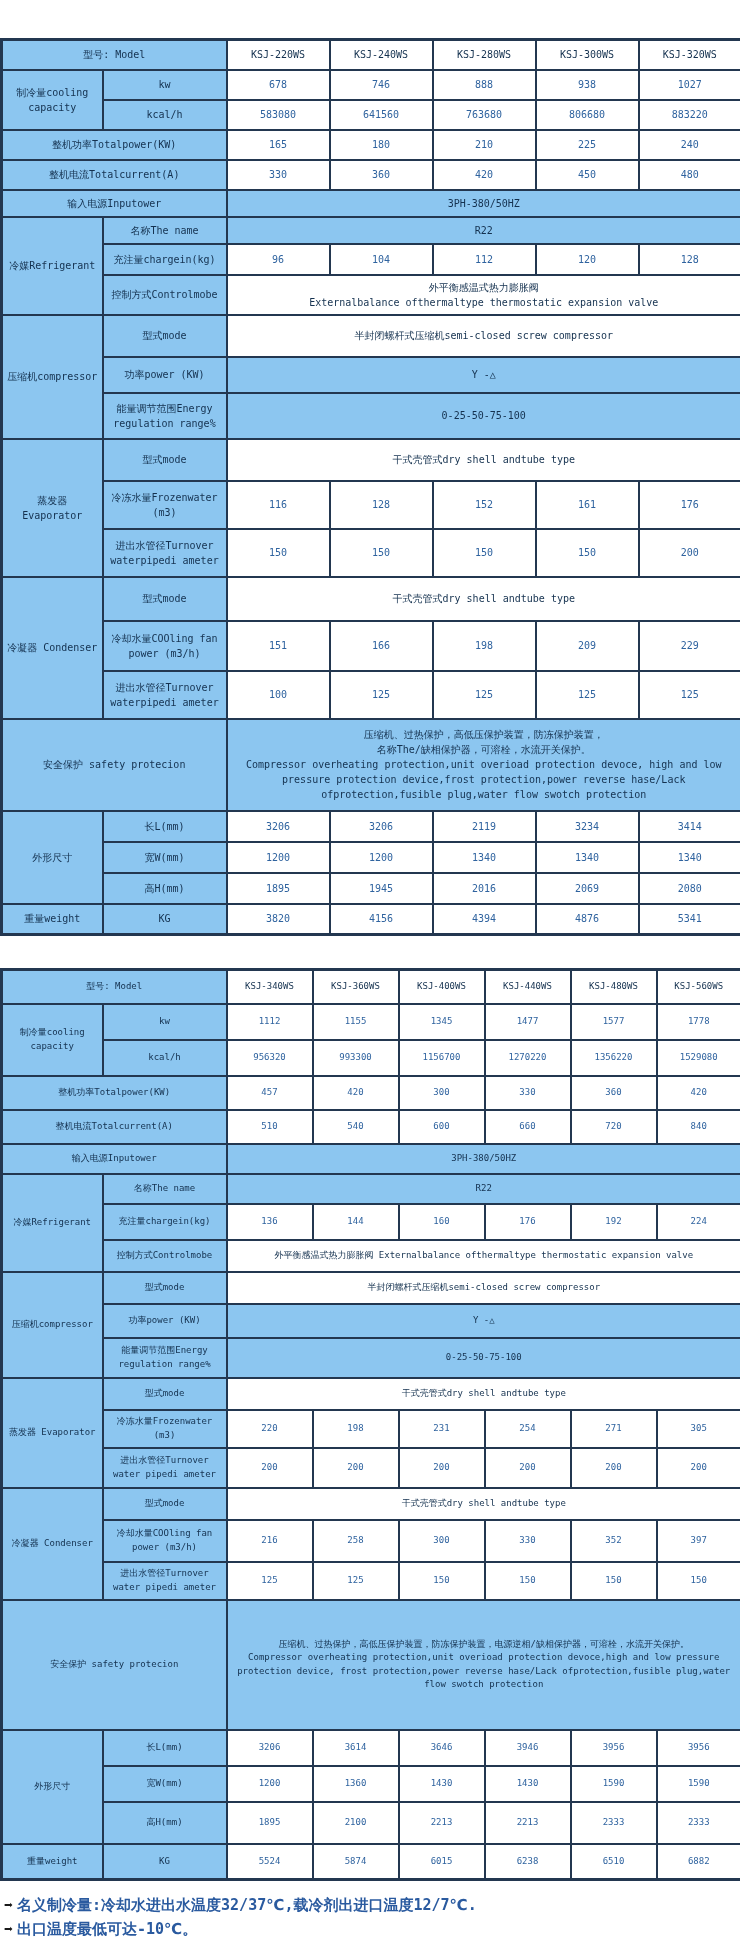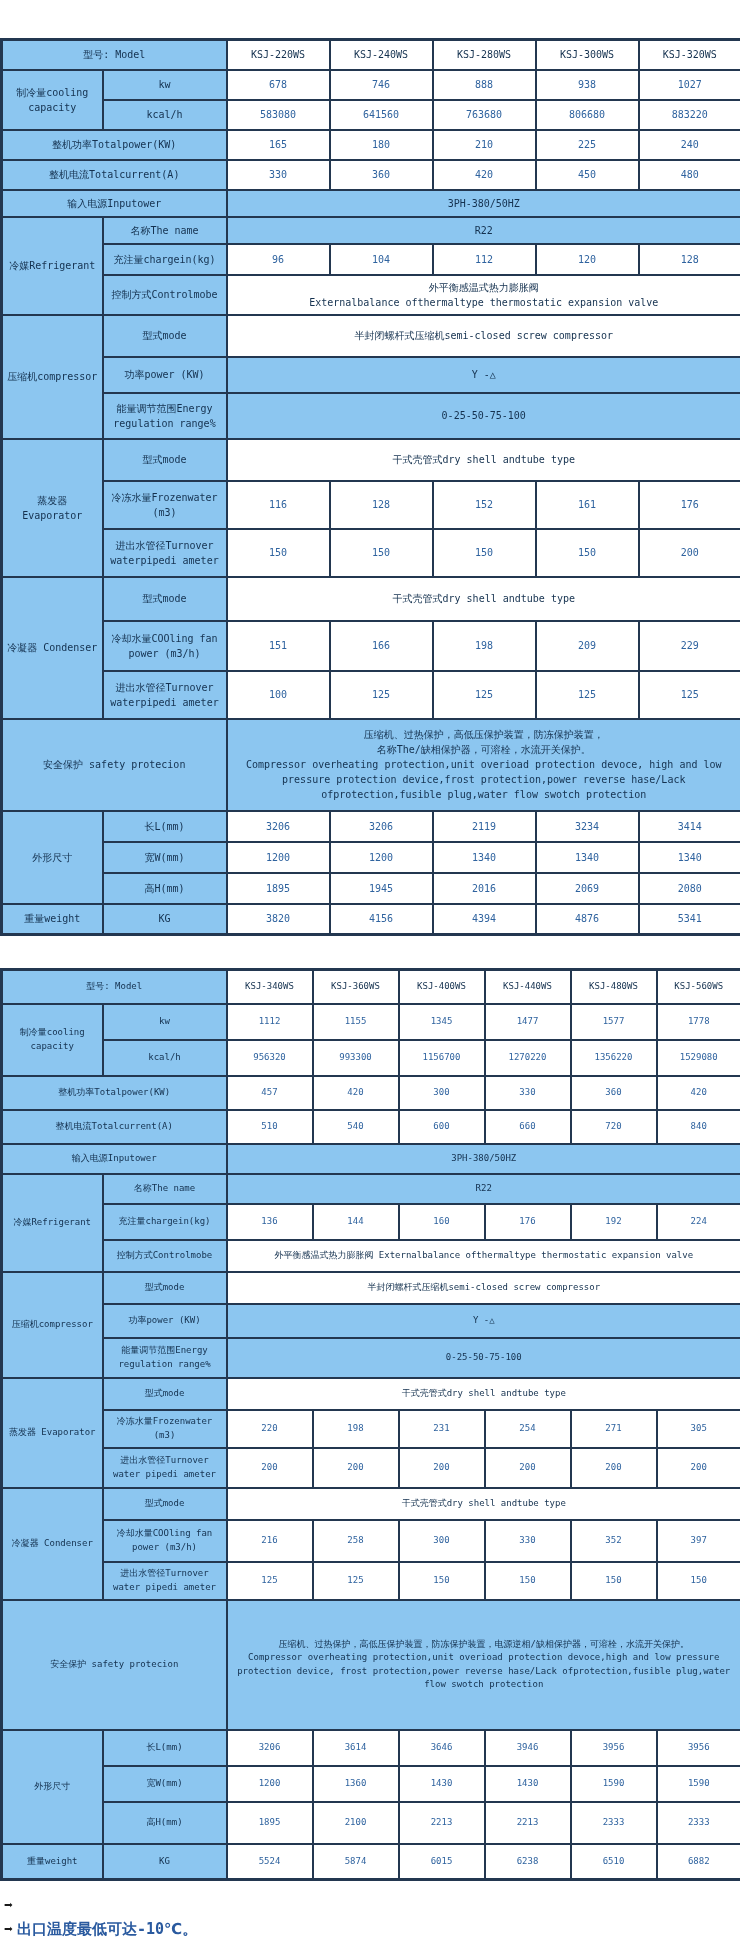--- a/index.html
+++ b/index.html
@@ -380,18 +380,19 @@
     <td class="white val">6238</td>
     <td class="white val">6510</td>
     <td class="white val">6882</td>
   </tr>
 </tbody>
   </table>
 
 <div class="notes">
   <div class="note">
     <span class="arrow">➡</span>
+    <span>名义制冷量:冷却水进出水温度32/37℃,载冷剂出进口温度12/7℃.</span>
   </div>
   <div class="note">
     <span class="arrow">➡</span>
     <span>出口温度最低可达-10℃。</span>
   </div>
 </div>
 
 </body></html>

